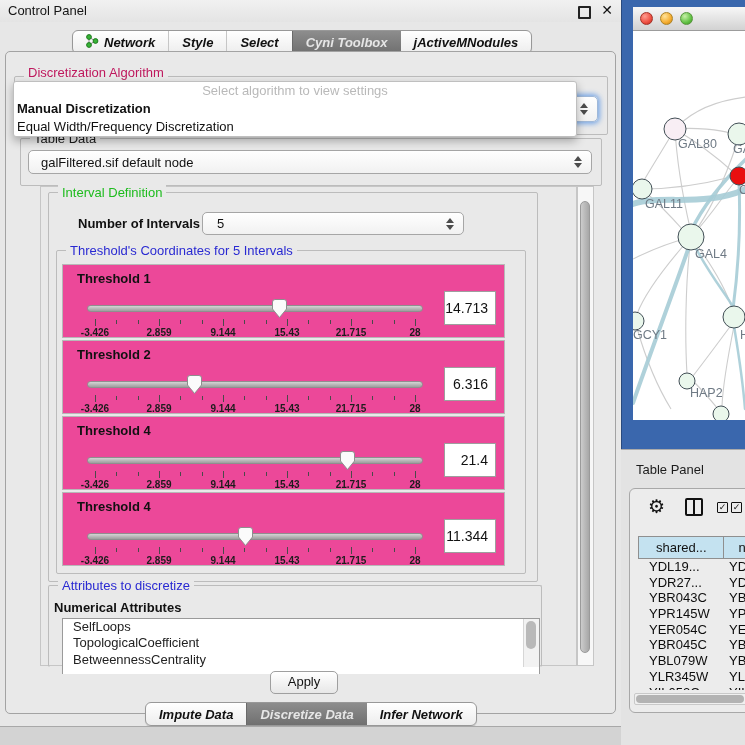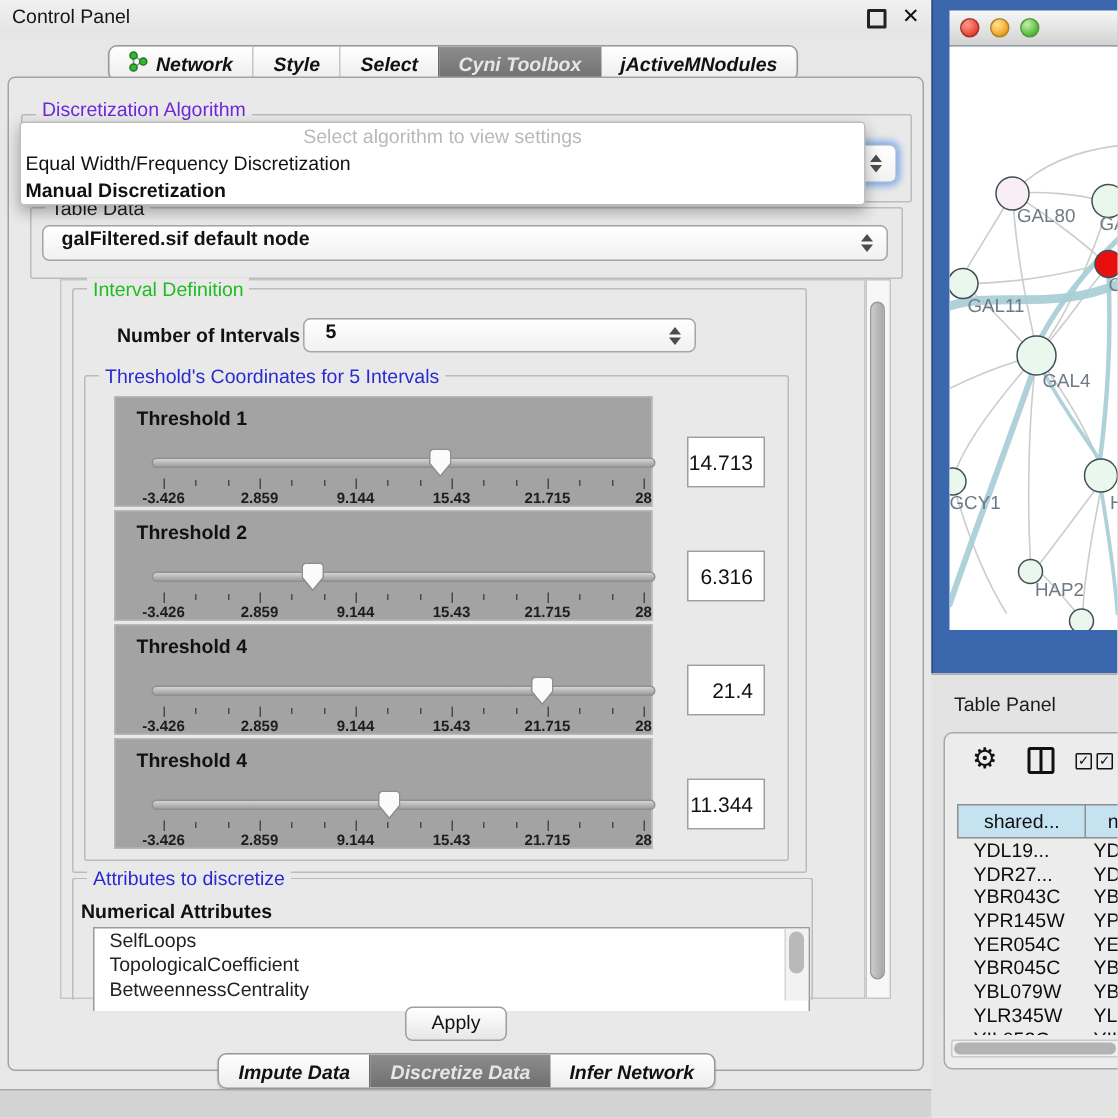--- a/index.html
+++ b/index.html
@@ -16,38 +16,38 @@
             background:linear-gradient(#ffffff,#ededed);box-shadow:0 1px 1px rgba(0,0,0,.15);height:22px;}
   .tab{display:flex;align-items:center;gap:5px;padding:0 13px;font-size:13px;font-weight:bold;color:#111;
        border-left:1px solid #c6c6c6;white-space:nowrap;font-style:italic;}
   .tab:first-child{border-left:none;}
   .tab.selected{background:linear-gradient(#8d8d8d,#707070);color:#e6e6e6;border-left:1px solid #6a6a6a;}
   .tab.selected + .tab{border-left:none;}
   #main-box{position:absolute;left:5px;top:51px;width:609px;height:661px;background:#e9e9e9;
             border:1px solid #a3a3a3;border-radius:5px;}
   .group{position:absolute;border:1px solid #bcbcbc;border-radius:2px;}
   .group-title{position:absolute;top:-8px;left:9px;background:#e9e9e9;padding:0 4px;font-size:13px;white-space:nowrap;}
-  .t-gray{color:#6d28d9;} .t-black{color:#1c1c1c;} .t-green{color:#1ebc1e;} .t-blue{color:#2a2ad2;}
+  .t-gray{color:#be185d;} .t-black{color:#1c1c1c;} .t-green{color:#1ebc1e;} .t-blue{color:#2a2ad2;}
   .combo{position:absolute;background:linear-gradient(#ffffff,#f1f1f1);border:1px solid #a6a6a6;border-radius:5px;
-         font-size:13px;color:#111;display:flex;align-items:flex-start;padding-left:12px;box-sizing:border-box;font-weight:bold;}
+         font-size:13px;color:#111;display:flex;align-items:center;padding-left:12px;box-sizing:border-box;}
   .stepper{position:absolute;right:9px;top:50%;transform:translateY(-50%);display:flex;flex-direction:column;gap:2px;}
   .stepper .up{width:0;height:0;border-left:4px solid transparent;border-right:4px solid transparent;border-bottom:5px solid #4c4c4c;}
   .stepper .dn{width:0;height:0;border-left:4px solid transparent;border-right:4px solid transparent;border-top:5px solid #4c4c4c;}
   #algo-combo{left:26px;top:96px;width:572px;height:26px;border:1px solid #9fb8d8;z-index:5;
               box-shadow:0 0 5px 2px rgba(88,148,230,.75);}
   #popup{position:absolute;left:13px;top:81px;width:562px;height:54px;background:#fff;border:1px solid #bfbfbf;
          border-radius:3px;box-shadow:0 4px 10px rgba(0,0,0,.3);z-index:10;}
   #popup-hint{height:18px;line-height:18px;text-align:center;color:#b9b9b9;font-size:13px;}
   .popup-item{height:18px;line-height:18px;padding-left:3px;font-size:13px;color:#111;}
   .popup-item.bold{font-weight:bold;}
   #viewport{position:absolute;left:40px;top:186px;width:537px;height:480px;border:1px solid #c6c6c6;box-sizing:border-box;}
   #vscroll{position:absolute;left:577px;top:186px;width:17px;height:480px;background:#f7f7f7;border:1px solid #c6c6c6;box-sizing:border-box;}
   #vscroll-thumb{position:absolute;left:2px;top:14px;width:10px;height:452px;border-radius:5px;
                  background:linear-gradient(90deg,#cccccc,#a7a7a7);border:1px solid #9a9a9a;box-sizing:border-box;}
-  .thr{position:absolute;left:76px;width:359px;height:74px;background:#a3a3a3;border:1px solid #b8b8b8;box-sizing:border-box;}
+  .thr{position:absolute;left:62px;width:443px;height:74px;background:#ec4899;border:1px solid #b8b8b8;box-sizing:border-box;}
   .thr-label{position:absolute;left:14px;top:6px;font-size:13px;font-weight:bold;color:#111;}
   .slider{position:absolute;left:24px;top:34px;width:336px;height:40px;}
   .track{position:absolute;left:0;right:0;top:6px;height:7px;border-radius:4px;border:1px solid #8f8f8f;
          background:linear-gradient(#d4d4d4,#9e9e9e);box-sizing:border-box;}
   .thumb{position:absolute;top:0;width:15px;height:19px;}
   .tick{position:absolute;top:21px;width:1px;height:4px;background:#4a4a4a;}
   .tick.major{top:20px;height:7px;}
   .slbl{position:absolute;top:28px;font-size:10px;font-weight:bold;color:#1d1d1d;transform:translateX(-50%);white-space:nowrap;}
   .thr-value{position:absolute;left:381px;top:26px;width:52px;height:34px;background:#fff;border:1px solid #9e9e9e;
              box-sizing:border-box;font-size:14px;color:#111;text-align:right;line-height:32px;padding-right:7px;}
@@ -139,22 +139,22 @@
   <div class="combo" id="algo-combo">
     <span class="stepper">
         <span class="up"></span>
         <span class="dn"></span>
       </span>
   </div>
 
   <div id="popup">
     <div id="popup-hint">Select algorithm to view settings</div>
     <div id="popup-items">
+        <div class="popup-item bold">Manual Discretization</div>
         <div class="popup-item">Equal Width/Frequency Discretization</div>
-        <div class="popup-item bold">Manual Discretization</div>
       </div>
   </div>
 
   <div class="group" style="left:20px;top:138px;width:580px;height:46px;">
     <span class="group-title t-black">Table Data</span>
   </div>
   <div class="combo" style="left:28px;top:150px;width:564px;height:24px;">
     <span>galFiltered.sif default node</span>
     <span class="stepper">
         <span class="up"></span>

